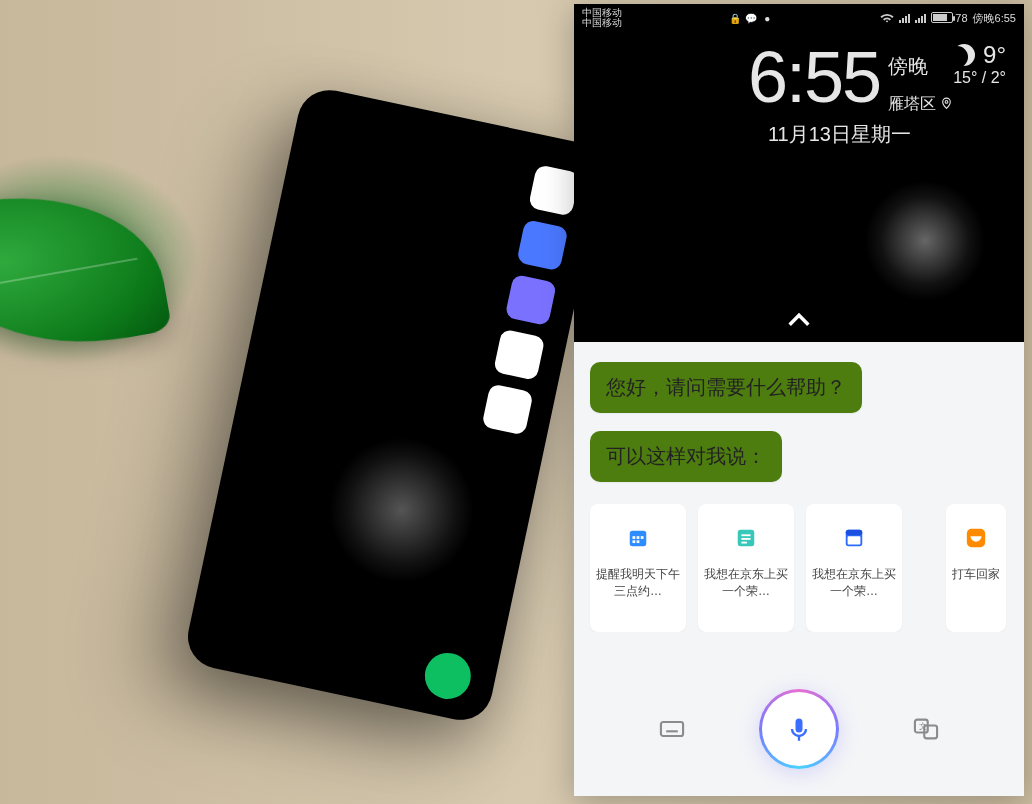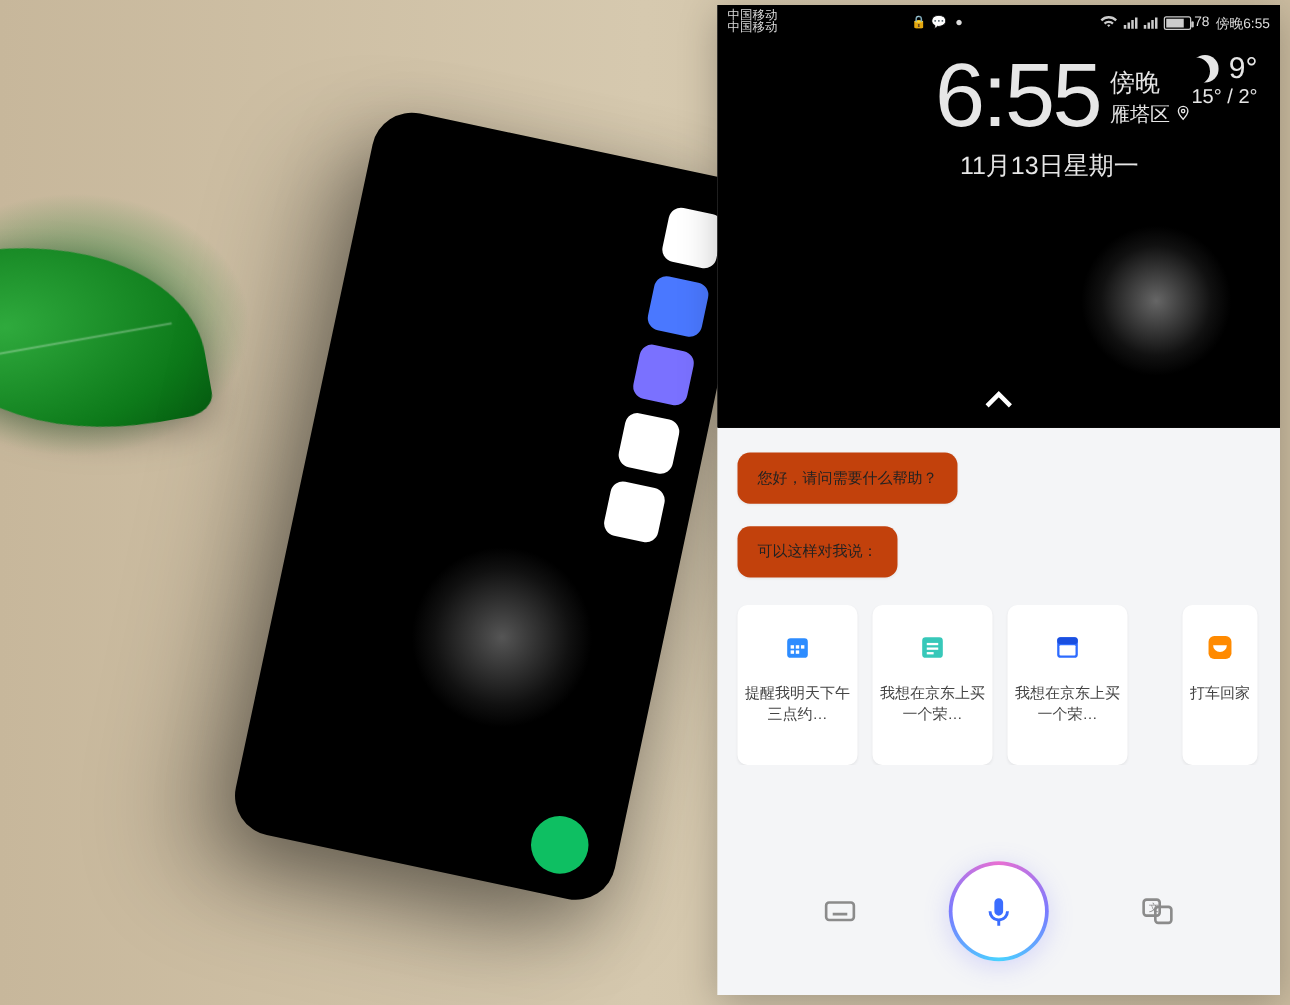--- a/index.html
+++ b/index.html
@@ -65,49 +65,49 @@
     position:relative;
     font-weight:300;
   }
   .statusbar {
     height:22px; padding:3px 8px 0 8px;
     display:flex; justify-content:space-between; align-items:center;
     font-size:11px; color:#ddd;
   }
   .statusbar .left { font-size:10px; line-height:10px; }
   .statusbar .right { display:flex; align-items:center; gap:5px; font-size:11px;}
-  .batt { display:inline-flex; align-items:flex-end; gap:2px;}
+  .batt { display:inline-flex; align-items:flex-start; gap:2px;}
   .batt .shell { width:22px; height:11px; border:1px solid #ccc; border-radius:2px; position:relative;
                  display:flex; align-items:center; padding:1px; box-sizing:border-box;}
   .batt .shell::after{content:"";position:absolute;right:-3px;top:3px;width:2px;height:5px;background:#ccc;border-radius:1px;}
   .batt .fill { height:100%; background:#ccc;}
   .sig { display:inline-flex; gap:1px; align-items:flex-end; height:10px;}
   .sig b{width:2px;background:#ccc;display:block;}
   .sig b:nth-child(1){height:3px}.sig b:nth-child(2){height:5px}.sig b:nth-child(3){height:7px}.sig b:nth-child(4){height:9px}
   .notif-dots { display:flex; gap:4px; align-items:center;}
   .notif-dots span{width:12px;height:12px;display:inline-flex;align-items:center;justify-content:center;font-size:10px;}
 
   .clockrow { display:flex; justify-content:flex-end; padding:12px 18px 0 18px;}
   .clock   { display:flex; align-items:flex-start; gap:8px;}
   .time    { font-size:72px; line-height:1; font-weight:200; letter-spacing:-2px;}
   .ampm    { font-size:20px; margin-top:12px;}
-  .locline { font-size:16px; display:flex; align-items:center; gap:4px; margin-top:2px;}
+  .locline { font-size:16px; display:flex; align-items:center; gap:4px; margin-top:14px;}
   .date    { font-size:20px; padding-left:20px; margin-top:6px;}
   .weather { text-align:right; font-size:16px; }
   .weather .temp { font-size:24px; display:flex; align-items:center; justify-content:flex-end; gap:8px;}
   .moon { width:22px;height:22px;border-radius:50%;box-shadow: inset -7px 2px 0 0 #e6e6e6; }
   .chev { position:absolute; left:50%; bottom:8px; transform:translateX(-50%);
           width:28px; height:28px; cursor:pointer;}
   .chev svg{stroke:#fff;stroke-width:3;fill:none;}
 
   
   .assist { flex:1; background:#f4f5f7; display:flex; flex-direction:column; }
   .bubbles { padding:20px 16px 4px 16px; }
-  .bubble { display:inline-block; background:#c2410c; border-radius:10px; padding:12px 16px;
-            font-size:12px; color:#222; margin-bottom:18px; box-shadow:0 1px 2px rgba(0,0,0,.05);}
+  .bubble { display:inline-block; background:#4d7c0f; border-radius:10px; padding:12px 16px;
+            font-size:20px; color:#222; margin-bottom:18px; box-shadow:0 1px 2px rgba(0,0,0,.05);}
   .cards { display:flex; gap:12px; padding:0 0 0 16px; overflow:hidden;}
   .card { flex:0 0 96px; height:128px; background:#fff; border-radius:8px;
           display:flex; flex-direction:column; align-items:center; justify-content:flex-start;
           padding:16px 6px 8px; box-sizing:border-box; cursor:pointer;
           box-shadow:0 1px 2px rgba(0,0,0,.05);}
   .card:last-child{flex:0 0 60px;margin-left:32px;}
   .card .ic { width:36px; height:36px; border-radius:8px; display:flex; align-items:center; justify-content:center; margin-bottom:10px;}
   .card .lbl { font-size:12px; color:#444; text-align:center; line-height:1.4;
                display:-webkit-box;-webkit-line-clamp:2;-webkit-box-orient:vertical;overflow:hidden;}
   .assist-spacer{flex:1;}

